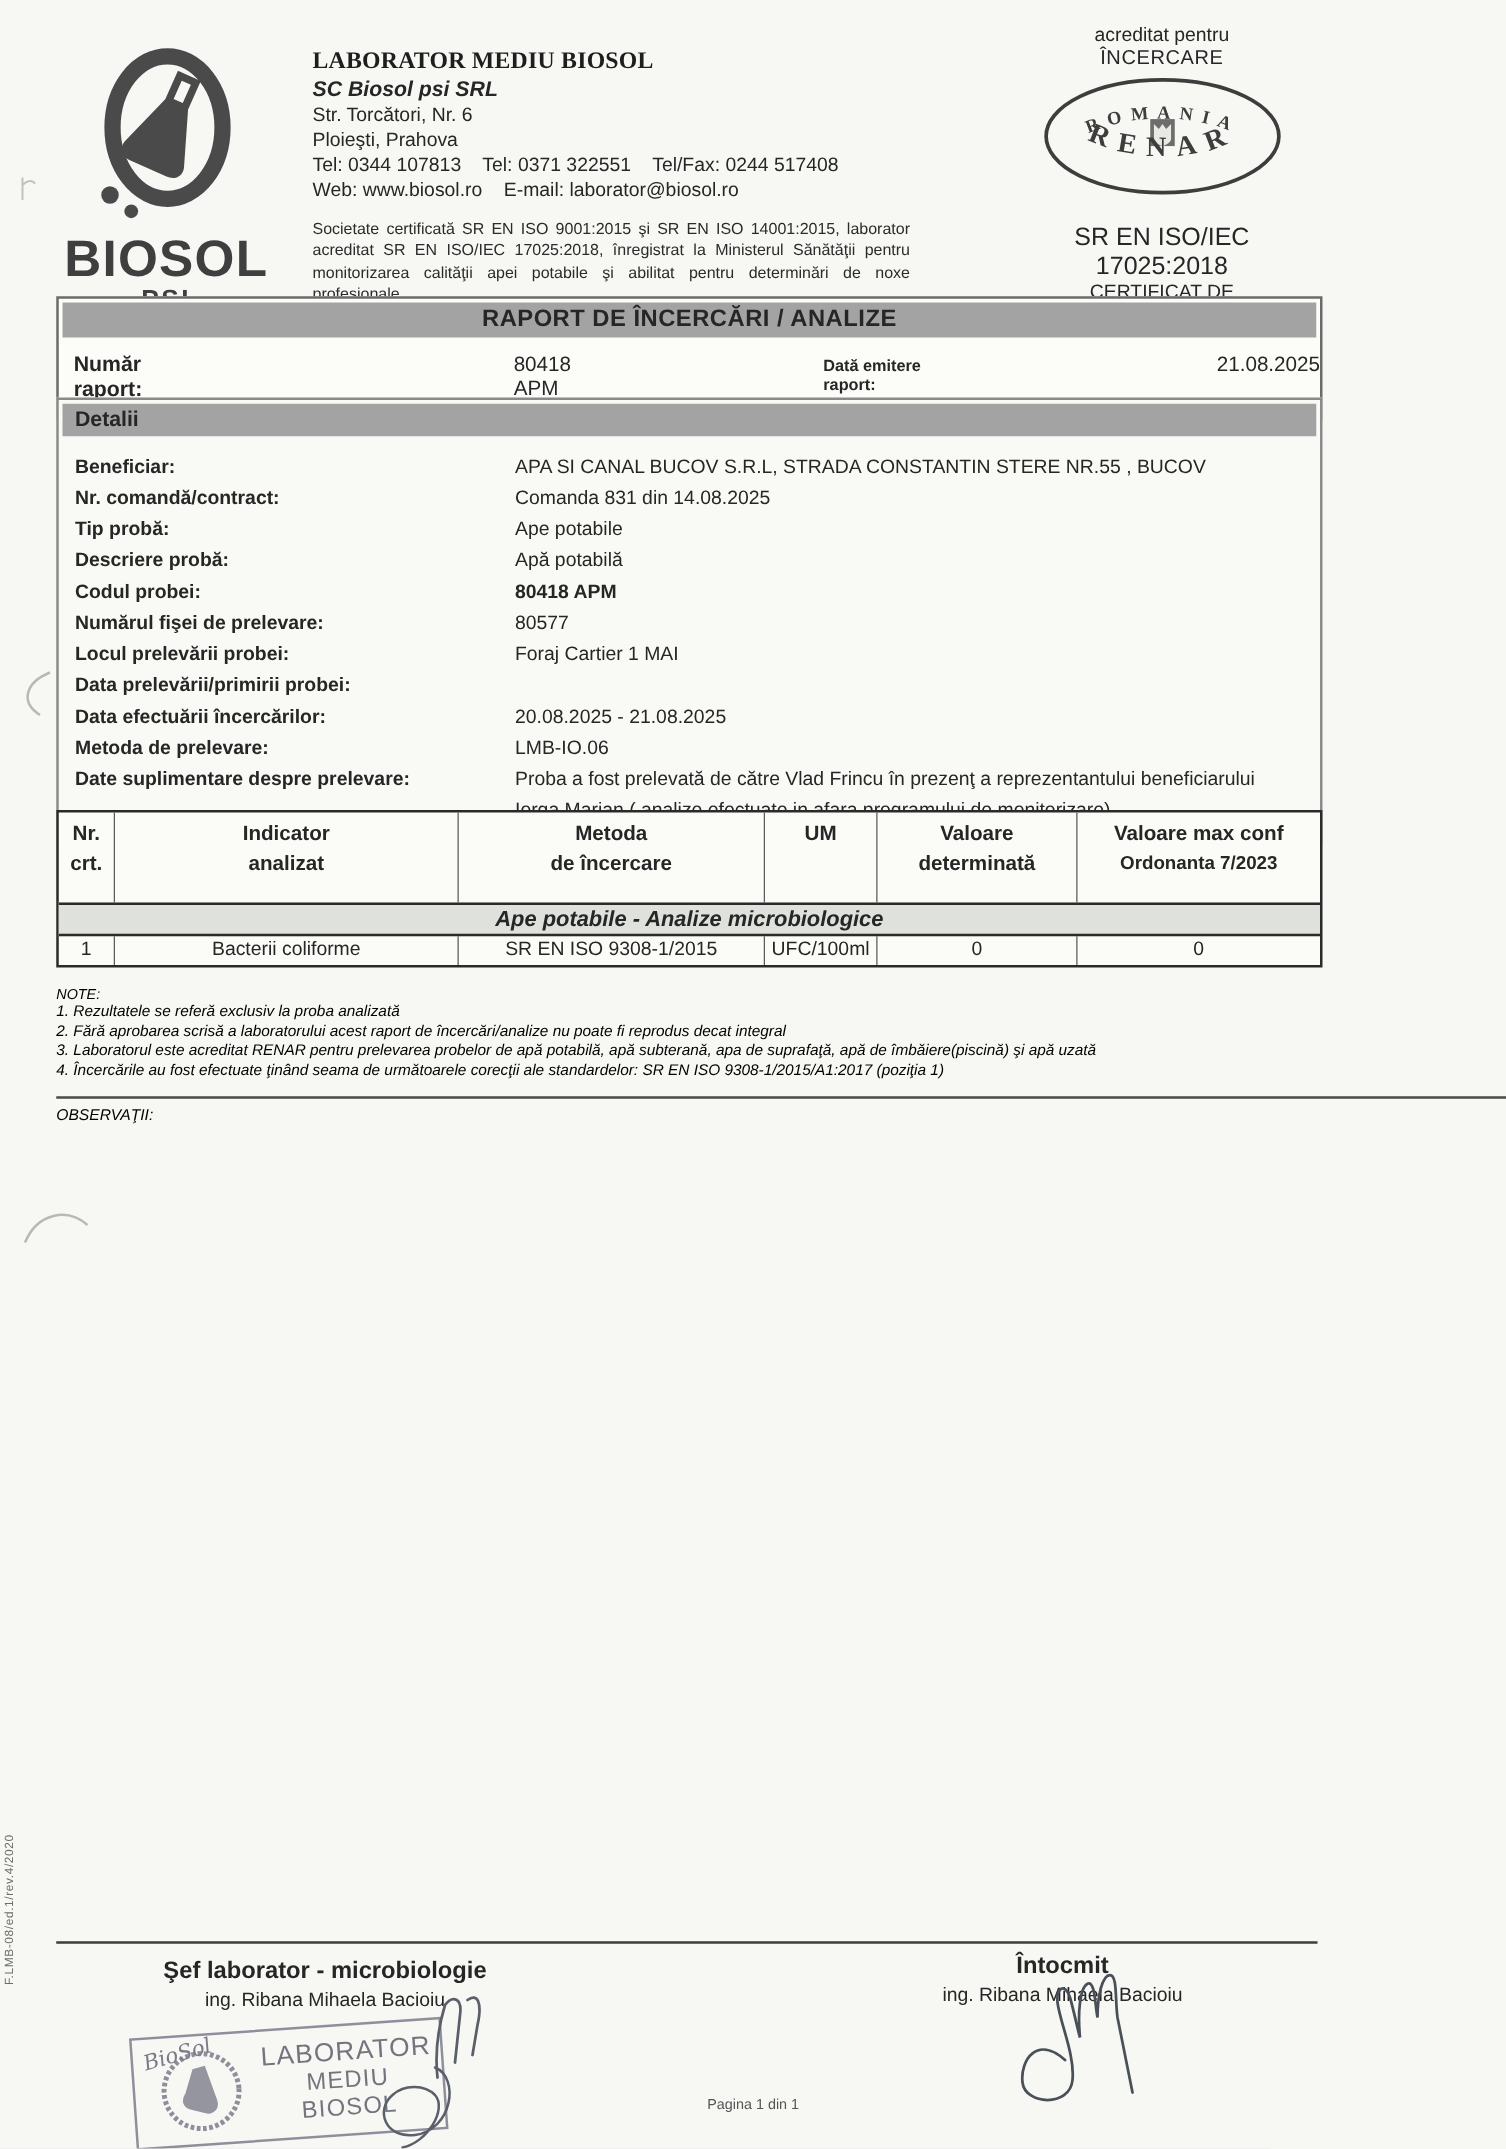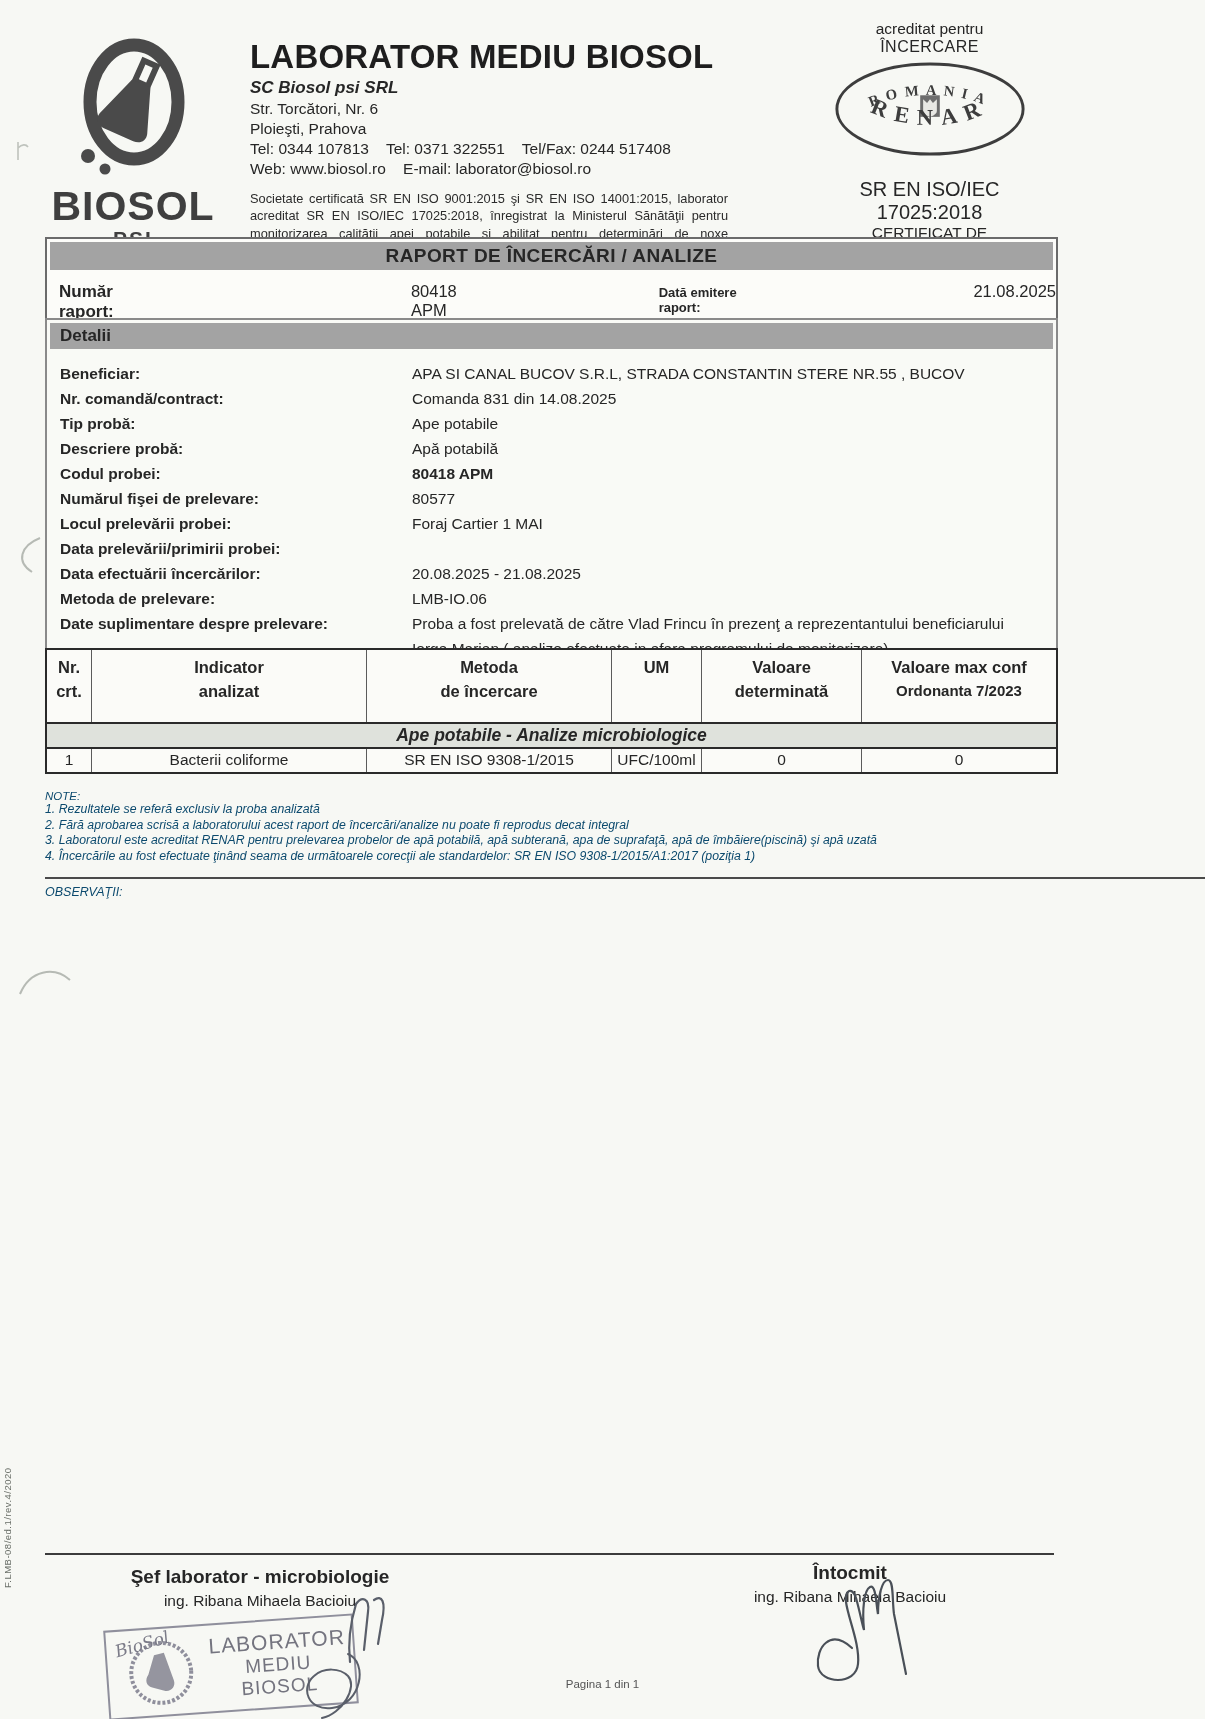--- a/index.html
+++ b/index.html
@@ -8,21 +8,21 @@
     background:#f7f8f4;overflow:hidden;
     font-family:"Liberation Sans","DejaVu Sans",sans-serif;
     color:#262626;
   }
   .pre{white-space:pre-wrap;}
   
   .logo{position:absolute;left:44px;top:38px;width:178px;text-align:center;color:#454545;}
   .logo .brand{font-size:41px;font-weight:900;letter-spacing:1px;line-height:1;margin-top:4px;color:#3f3f3f;}
   .logo .sub{font-size:21px;font-weight:800;letter-spacing:2px;color:#3f3f3f;}
   .company{position:absolute;left:250px;top:38px;width:500px;}
-  .company .title{font-size:33px;font-weight:800;letter-spacing:.2px;color:#1e1e1e;}
+  .company .title{font-size:19px;font-weight:800;letter-spacing:.2px;color:#1e1e1e;font-family:Liberation Serif, serif;}
   .company .subtitle{font-size:17px;font-weight:800;font-style:italic;margin-top:2px;}
   .company .addr{font-size:15.5px;margin-top:2px;}
   .company .cert{font-size:12.8px;margin-top:12px;width:478px;text-align:justify;color:#2b2b2b;line-height:1.35;}
   .accred{position:absolute;left:822px;top:20px;width:215px;text-align:center;}
   .accred .a1{font-size:15.5px;}
   .accred .a2{font-size:16px;letter-spacing:.5px;}
   .accred .seal{margin-top:4px;}
   .accred .s1{font-size:20px;margin-top:16px;}
   .accred .s2{font-size:15.5px;}
   .accred .s3{font-size:15.5px;}
@@ -47,21 +47,21 @@
   .rtable{position:absolute;left:45px;top:648px;width:1009px;border:2px solid #2a2a2a;background:#fbfbf8;}
   .thead{display:grid;grid-template-columns:45px 275px 245px 90px 160px 194px;height:72px;}
   .thead .hc{border-right:1px solid #5b5b5b;text-align:center;padding-top:6px;font-size:16.5px;font-weight:800;line-height:1.45;}
   .thead .hc:last-child{border-right:none;}
   .thead .hc .l2s{font-size:15px;}
   .sectionrow{border-top:2px solid #2a2a2a;border-bottom:2px solid #2a2a2a;background:#dfe2dc;text-align:center;font-weight:800;font-style:italic;font-size:17.5px;padding:1px 0;}
   .trow{display:grid;grid-template-columns:45px 275px 245px 90px 160px 194px;}
   .trow .tc{border-right:1px solid #5b5b5b;text-align:center;font-size:15.5px;padding:2px 0 3px 0;}
   .trow .tc:last-child{border-right:none;}
   
-  .notes{position:absolute;left:45px;top:790px;width:1009px;font-style:italic;color:#0c4a6e;}
+  .notes{position:absolute;left:45px;top:790px;width:1009px;font-style:italic;color:#000000;}
   .notes .ntitle{font-size:11.5px;}
   .notes .nitem{font-size:12.3px;line-height:15.5px;}
   .obsline{border-top:2.5px solid #4a4a4a;margin-top:13px;width:1160px;}
   .obs{font-size:12.5px;margin-top:6px;}
   
   .sigline{position:absolute;left:45px;top:1553px;width:1009px;border-top:2.5px solid #3c3c3c;}
   .sigL{position:absolute;left:80px;top:1566px;width:360px;text-align:center;}
   .sigR{position:absolute;left:690px;top:1562px;width:320px;text-align:center;}
   .sigtitle{font-size:19px;font-weight:800;}
   .signame{font-size:15.5px;margin-top:4px;}

